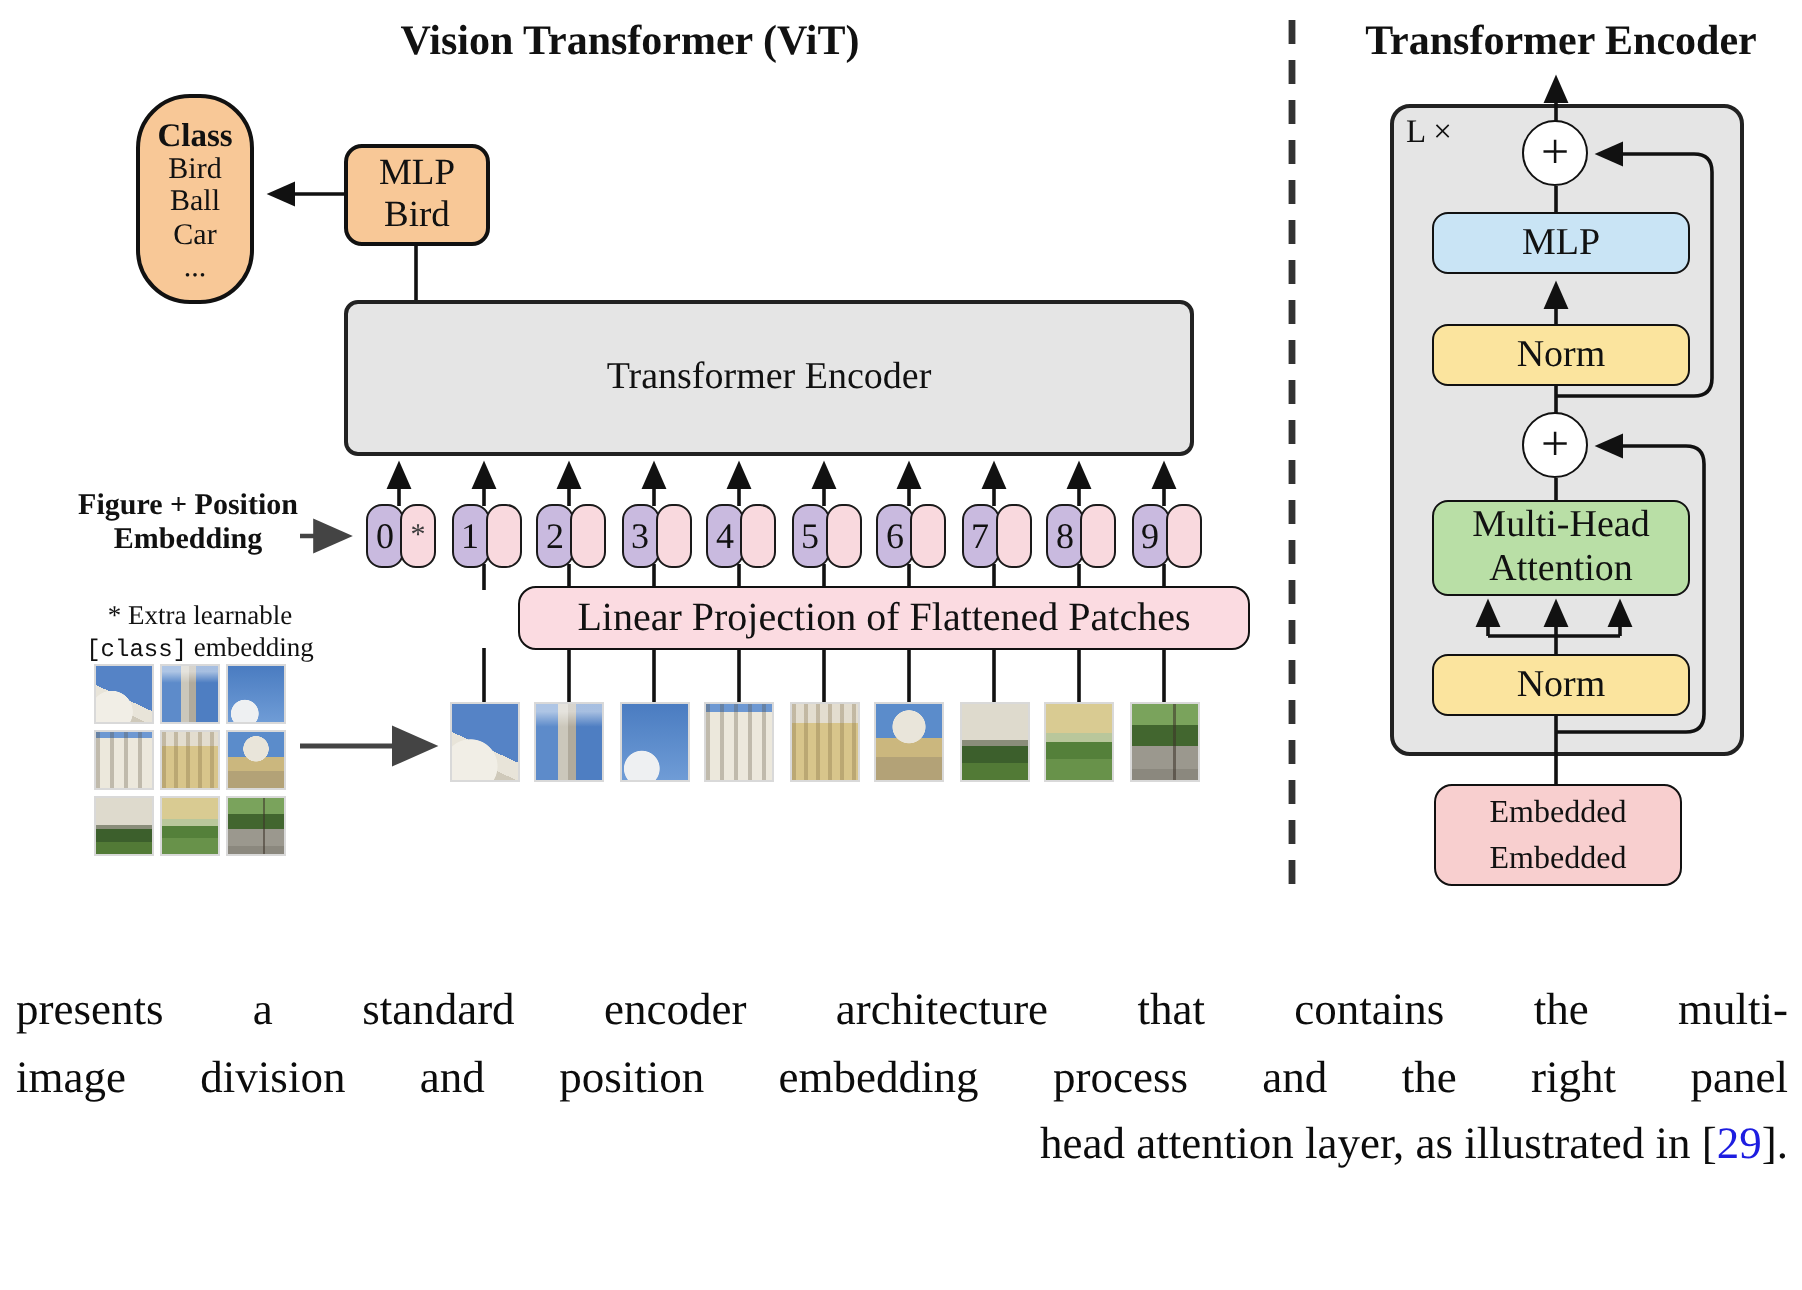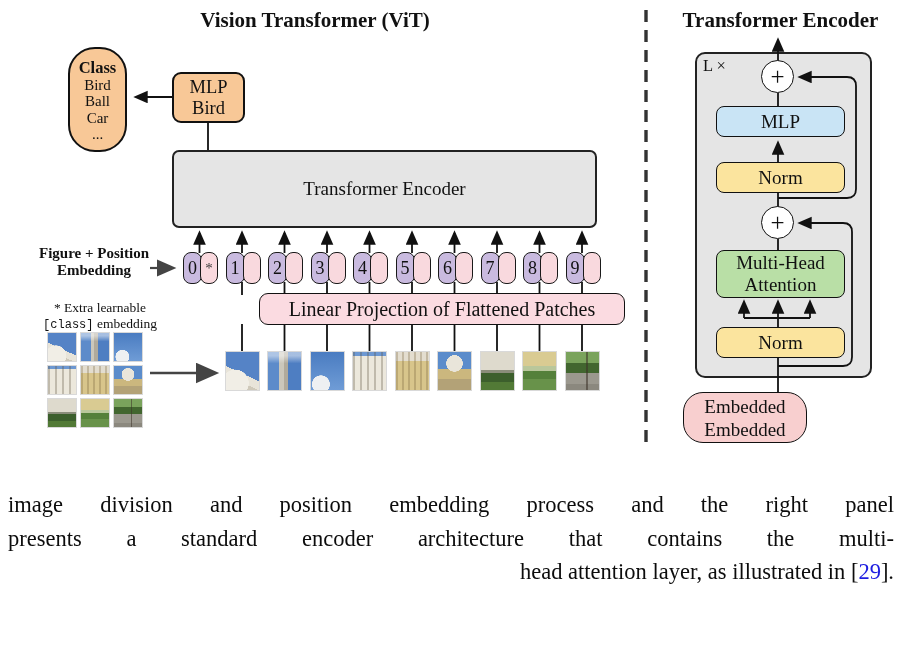--- a/index.html
+++ b/index.html
@@ -69,22 +69,22 @@
                 background:#fff; font-size:25px; line-height:28px; }
   .c1 { top:60px; } .c2 { top:206px; }
   .rmlp  { left:716px; top:106px; width:129px; height:31px; background:var(--mlp-blue);
            border:1.8px solid #111; border-radius:8px; font-size:19px; }
   .rnorm1 { left:716px; top:162px; width:129px; height:31px; background:var(--norm-yellow);
             border:1.8px solid #111; border-radius:8px; font-size:19px; }
   .rmha  { left:716px; top:250px; width:129px; height:48px; background:var(--attention-green);
            border:1.8px solid #111; border-radius:8px; font-size:19px; line-height:22px; }
   .rnorm2 { left:716px; top:327px; width:129px; height:31px; background:var(--norm-yellow);
             border:1.8px solid #111; border-radius:8px; font-size:19px; }
-  .remb  { left:683px; top:392px; width:124px; height:51px; background:var(--embedded-pink);
-           border:1.8px solid #111; border-radius:20px; font-size:19px; line-height:23px; }
+  .remb  { left:717px; top:392px; width:124px; height:51px; background:var(--embedded-pink);
+           border:1.8px solid #111; border-radius:9px; font-size:16px; line-height:23px; }
 
   
   .caption { left:8px; top:488px; width:886px; font-size:22.5px; line-height:33.5px; color:#0c0c0c; }
   .cap-line { white-space:nowrap;text-align:right; }
   .cap-line.j { text-align:justify; text-align-last:justify; white-space:normal; }
   .figlabel { display:inline; }
   .figgap { display:inline-block; width:20px; }
   .ref { color:var(--citation-blue); }
 
   svg.overlay { position:absolute; left:0; top:0; pointer-events:none; }
@@ -282,18 +282,18 @@
   </div>
   <div class="abs ctr rnorm2">Norm</div>
   <div class="abs ctr remb">
     <div>
       <div>Embedded</div>
       <div>Embedded</div>
     </div>
   </div>
 
   <div class="abs caption">
+    <div class="cap-line j">presents a standard encoder architecture that contains the multi-</div>
     <div class="cap-line j">image division and position embedding process and the right panel</div>
-    <div class="cap-line j">presents a standard encoder architecture that contains the multi-</div>
     <div class="cap-line"><span>head attention layer, as illustrated in [</span><span class="ref">29</span><span>].</span></div>
   </div>
 
 </div>
 
 </body></html>

